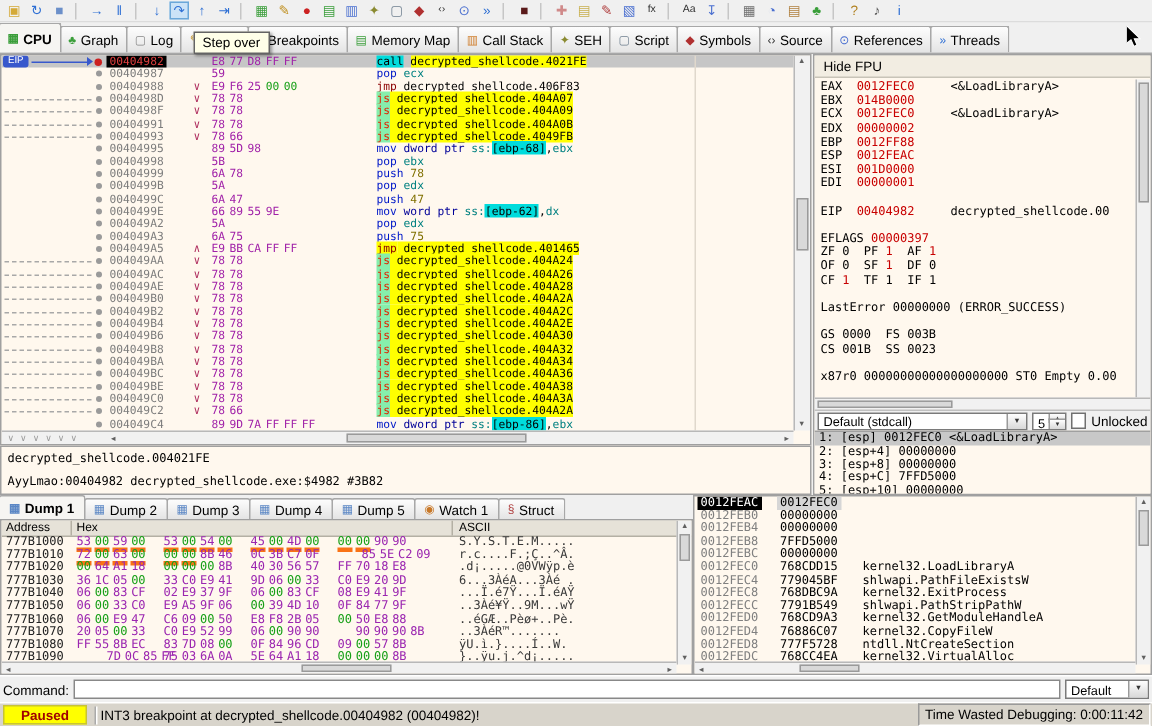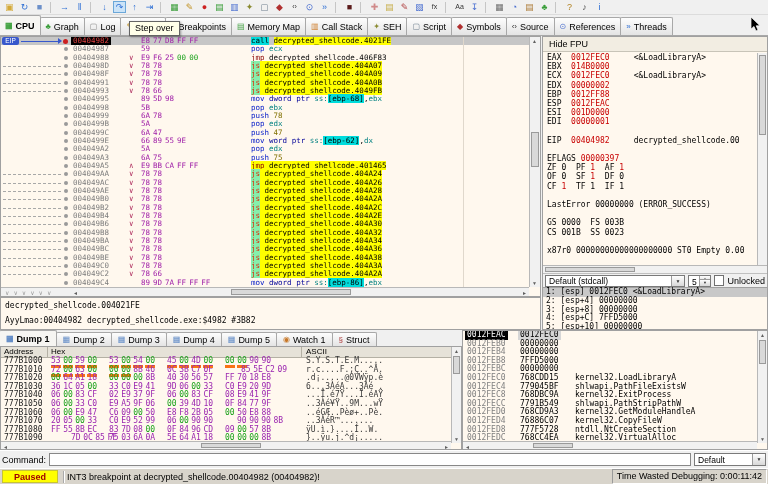--- a/index.html
+++ b/index.html
@@ -137,21 +137,21 @@
   .ssym{position:absolute;left:112px;color:#000}
   #stackvscroll{right:0;top:0;width:10px;height:112px}
   #stackhscroll{left:0;bottom:0;width:294px;height:8px}
 
   
   #cmdrow{position:absolute;left:0;top:450px;width:768px;height:18px;display:flex;align-items:center;
           background:#f0f0f0;border-top:1px solid #fff;padding:0 2px;gap:3px;box-sizing:border-box}
   #cmdlabel{font-size:9px}
   #cmdinput{flex:1;height:13px;background:#fff;border:1px solid #888;box-sizing:border-box;
             font-size:9px;font-family:"Liberation Sans",sans-serif;padding:0 2px}
-  #cmdcombo{width:72px;height:13px}
+  #cmdcombo{width:56px;height:13px}
   #statusbar{position:absolute;left:0;top:468px;width:768px;height:16px;background:#d8d4cb;
              border-top:1px solid #fff;display:flex;align-items:center;box-sizing:border-box}
   #pausedbadge{background:#ffff00;color:#a00000;font-weight:bold;font-size:9px;height:13px;line-height:13px;
                width:56px;text-align:center;margin:0 2px;border:1px solid #c8c432;box-sizing:border-box}
   #statussep{width:1px;height:12px;background:#aaa;margin:0 3px;box-shadow:1px 0 0 #fff}
   #statusmsg{font-size:9px;flex:1}
   #timepanel{font-size:9px;padding:0 4px;height:13px;line-height:13px;margin-right:1px;
              border:1px solid;border-color:#9a9a9a #fff #fff #9a9a9a;background:#d8d4cb;white-space:nowrap}
 
   

